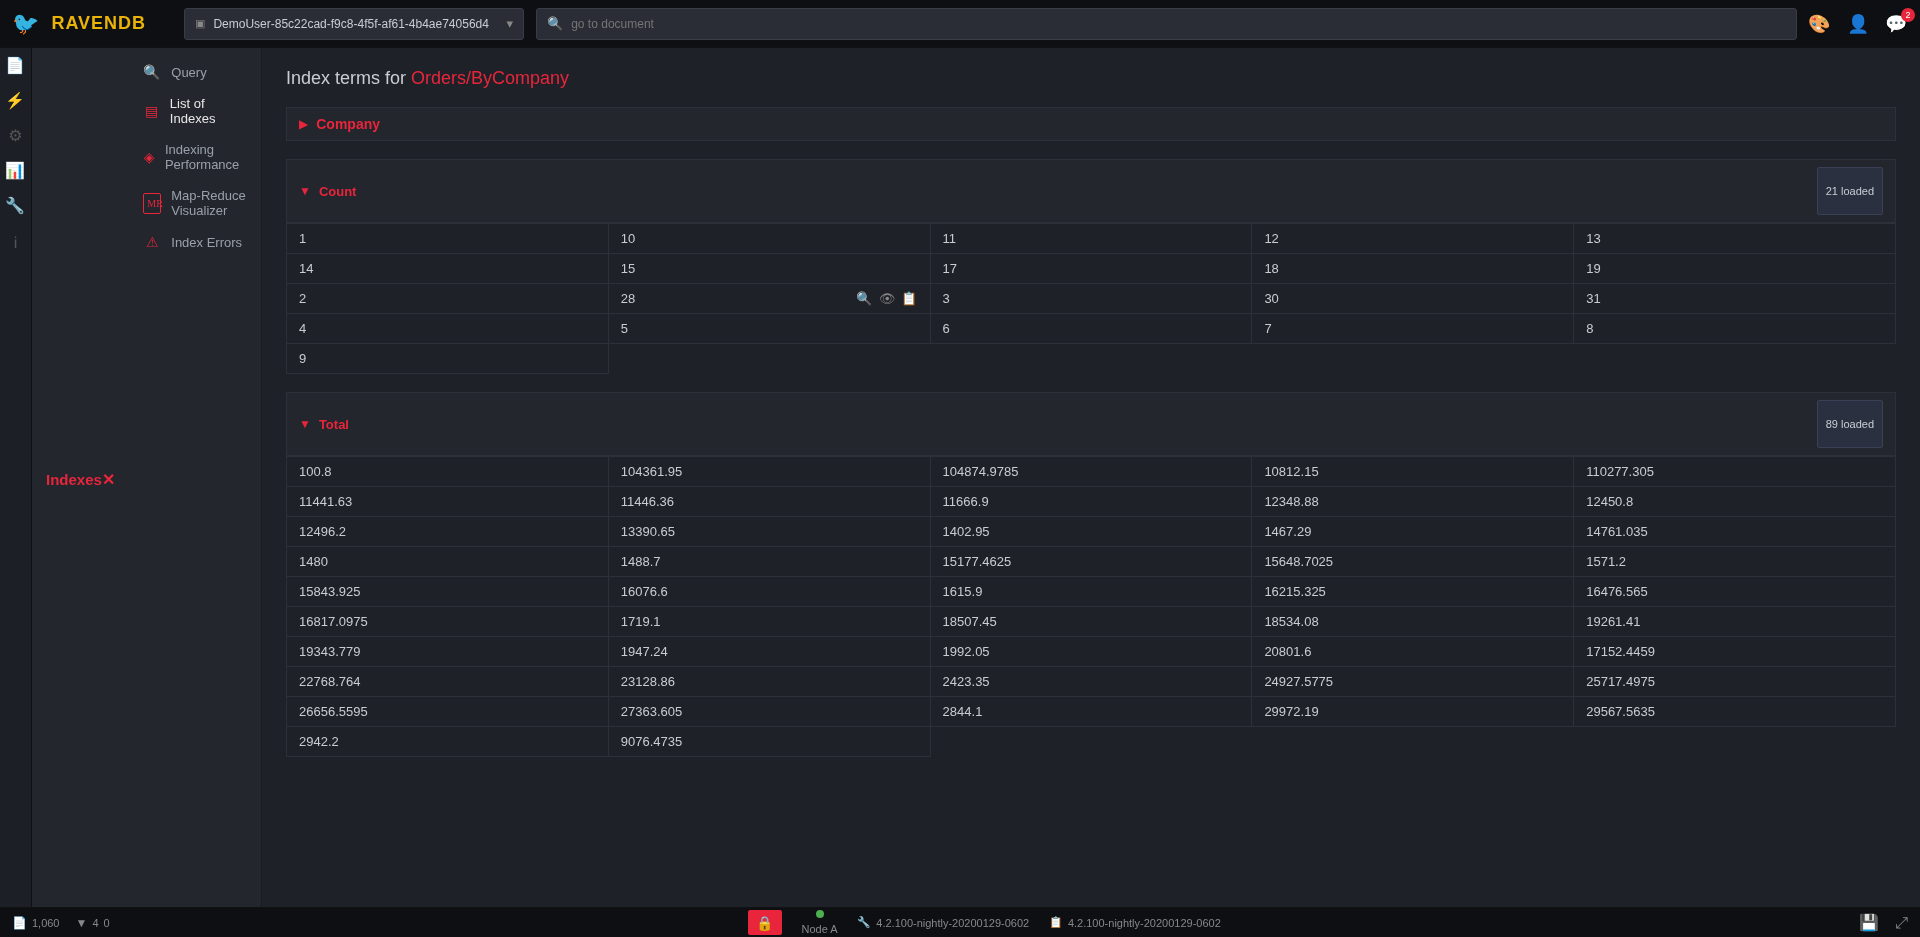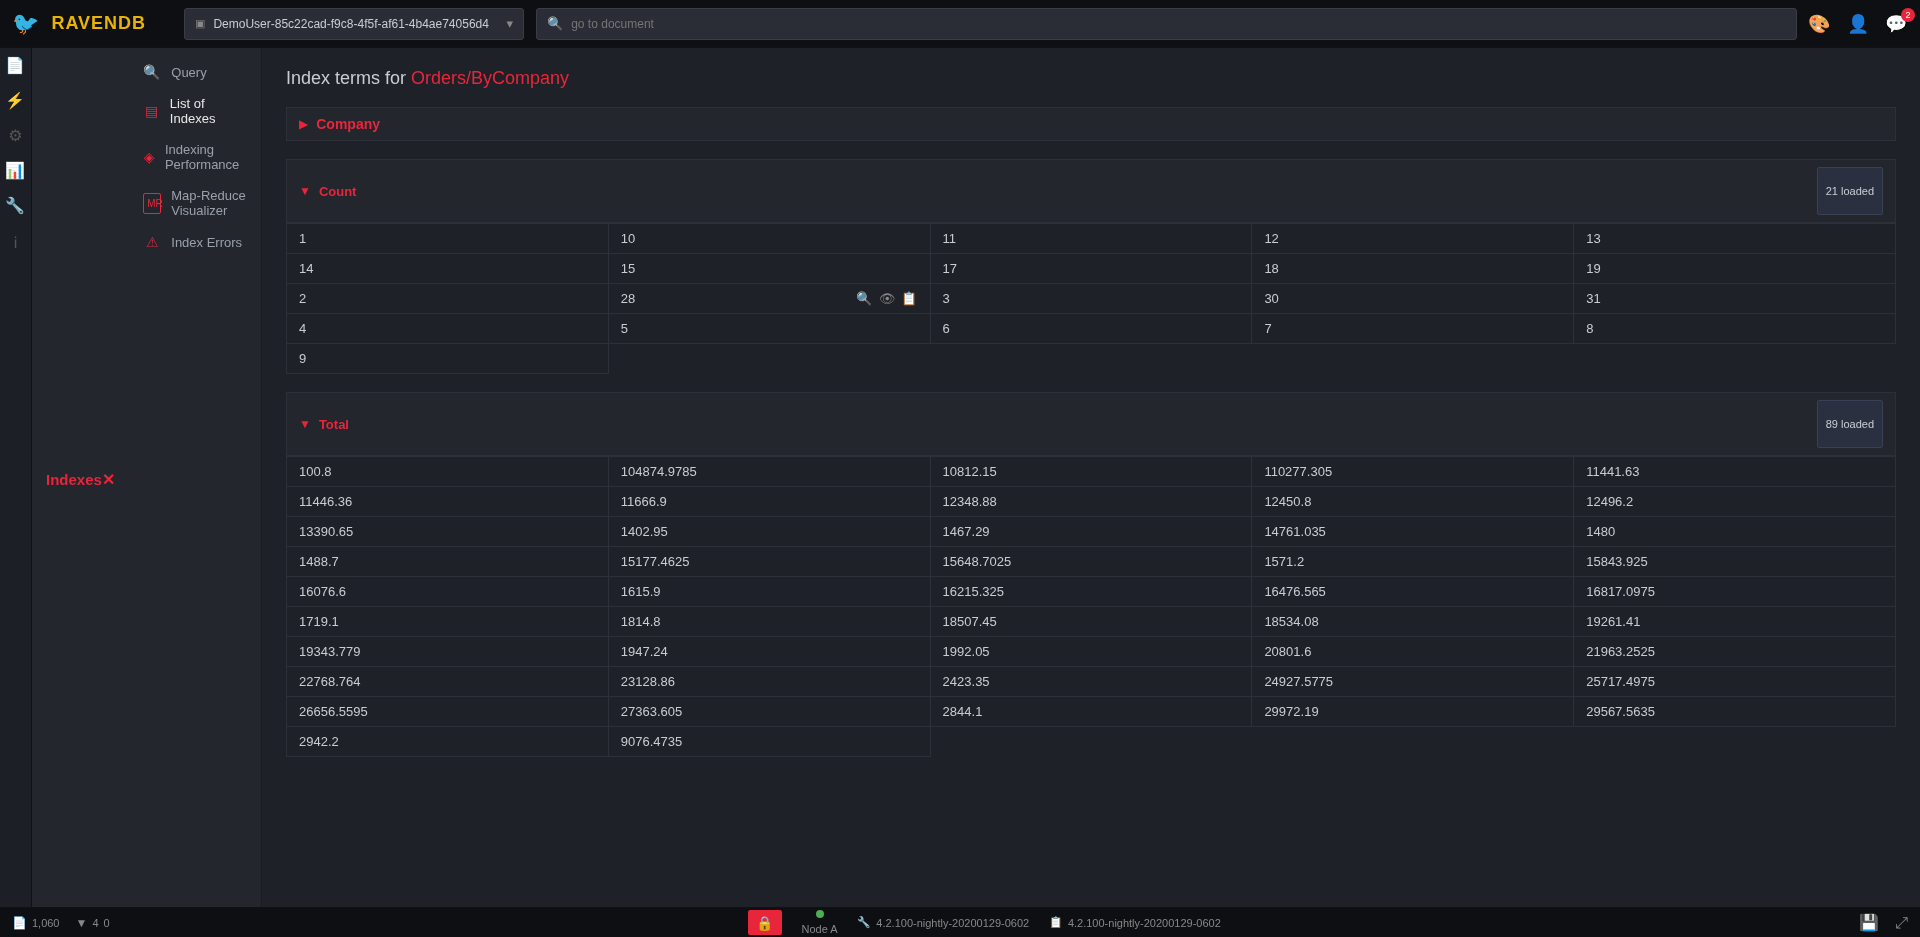--- a/index.html
+++ b/index.html
@@ -25,21 +25,21 @@
     .body-wrap { display: flex; flex: 1; overflow: hidden; }
 
     
     .sidebar { width: 230px; background: #23262d; border-right: 1px solid #1a1c21; display: flex; flex-direction: row; flex-shrink: 0; overflow-y: auto; }
     .sidebar-section { padding: 8px 0; }
     .sidebar-header { padding: 10px 14px 6px; color: #e8253a; font-size: 15px; font-weight: 600; display: flex; align-items: center; justify-content: space-between; }
     .sidebar-header-close { color: #e8253a; cursor: pointer; font-size: 16px; }
     .sidebar-item { display: flex; align-items: center; gap: 10px; padding: 8px 14px; cursor: pointer; color: #9aa0ab; font-size: 13px; }
     .sidebar-item.active { color: #e8e8e8; }
     .sidebar-item-icon { font-size: 14px; color: #e8253a; width: 18px; text-align: center; }
-    .sidebar-icon-box { font-size: 10px; border: 1px solid #e8253a; padding: 4px 3px; color: #e8253a; border-radius: 2px; }
+    .sidebar-icon-box { font-size: 10px; border: 1px solid #e8253a; padding: 4px 3px; color: #e8253a; border-radius: 2px; font-family: Liberation Serif, serif; }
     .sidebar-icons-column { display: flex; flex-direction: column; align-items: center; background: #1c1f25; width: 32px; padding: 8px 0; gap: 16px; border-right: 1px solid #111; }
     .sidebar-icon-btn { color: #555; font-size: 16px; cursor: pointer; }
     .sidebar-icon-btn.active { color: #e8253a; }
 
     
     .main { flex: 1; overflow-y: auto; background: #1e2228; padding: 20px 24px; }
     .page-title { font-size: 18px; color: #c8cdd3; margin-bottom: 18px; font-weight: 400; }
     .page-title-accent { color: #e8253a; }
 
     
@@ -232,20 +232,23 @@
       <div class="subsection-header">
         <span class="subsection-header-arrow">▼</span>
         <span class="subsection-header-title">Total</span>
         <span class="subsection-badge">89 loaded</span>
       </div>
       <div class="terms-grid" id="total-grid">
       <div class="term-cell">
             <span>100.8</span>
           </div>
           <div class="term-cell">
+            <span>104361.95</span>
+          </div>
+          <div class="term-cell">
             <span>104874.9785</span>
           </div>
           <div class="term-cell">
             <span>10812.15</span>
           </div>
           <div class="term-cell">
             <span>110277.305</span>
           </div>
           <div class="term-cell">
             <span>11441.63</span>
@@ -307,23 +310,20 @@
           <div class="term-cell">
             <span>16476.565</span>
           </div>
           <div class="term-cell">
             <span>16817.0975</span>
           </div>
           <div class="term-cell">
             <span>1719.1</span>
           </div>
           <div class="term-cell">
-            <span>1814.8</span>
-          </div>
-          <div class="term-cell">
             <span>18507.45</span>
           </div>
           <div class="term-cell">
             <span>18534.08</span>
           </div>
           <div class="term-cell">
             <span>19261.41</span>
           </div>
           <div class="term-cell">
             <span>19343.779</span>
@@ -331,21 +331,21 @@
           <div class="term-cell">
             <span>1947.24</span>
           </div>
           <div class="term-cell">
             <span>1992.05</span>
           </div>
           <div class="term-cell">
             <span>20801.6</span>
           </div>
           <div class="term-cell">
-            <span>21963.2525</span>
+            <span>17152.4459</span>
           </div>
           <div class="term-cell">
             <span>22768.764</span>
           </div>
           <div class="term-cell">
             <span>23128.86</span>
           </div>
           <div class="term-cell">
             <span>2423.35</span>
           </div>

